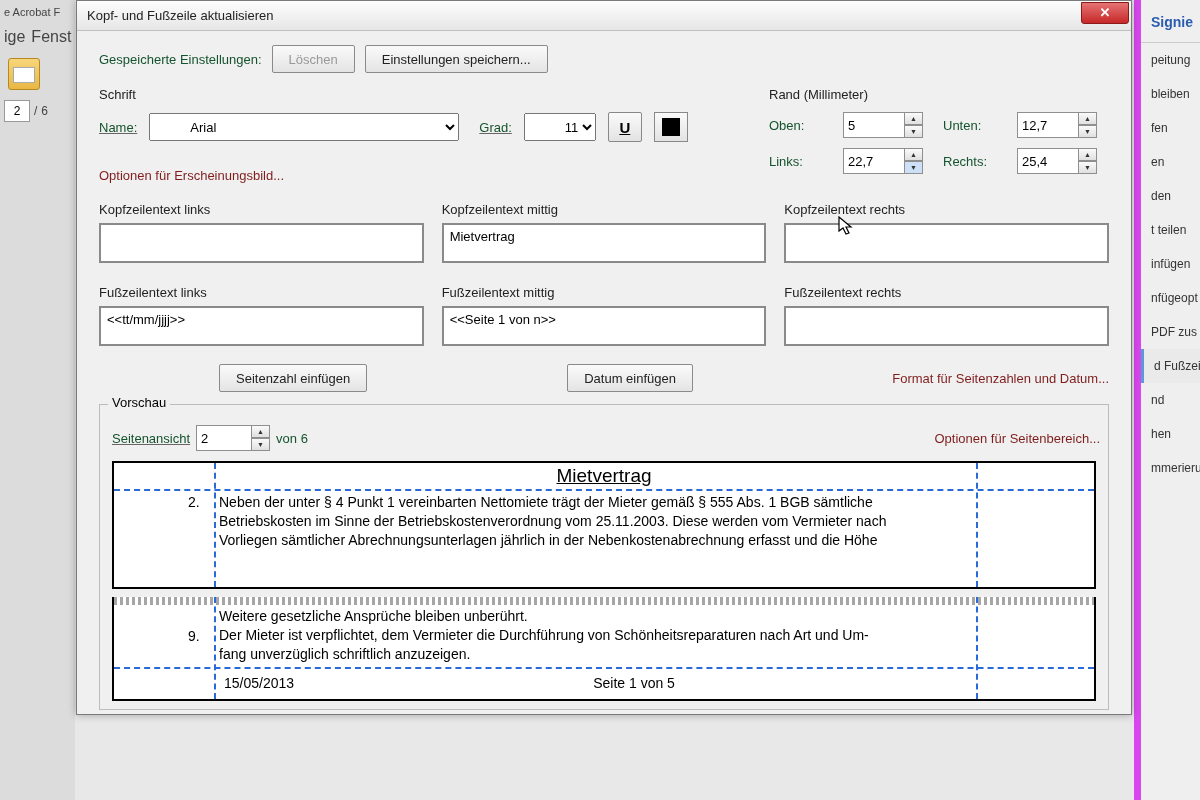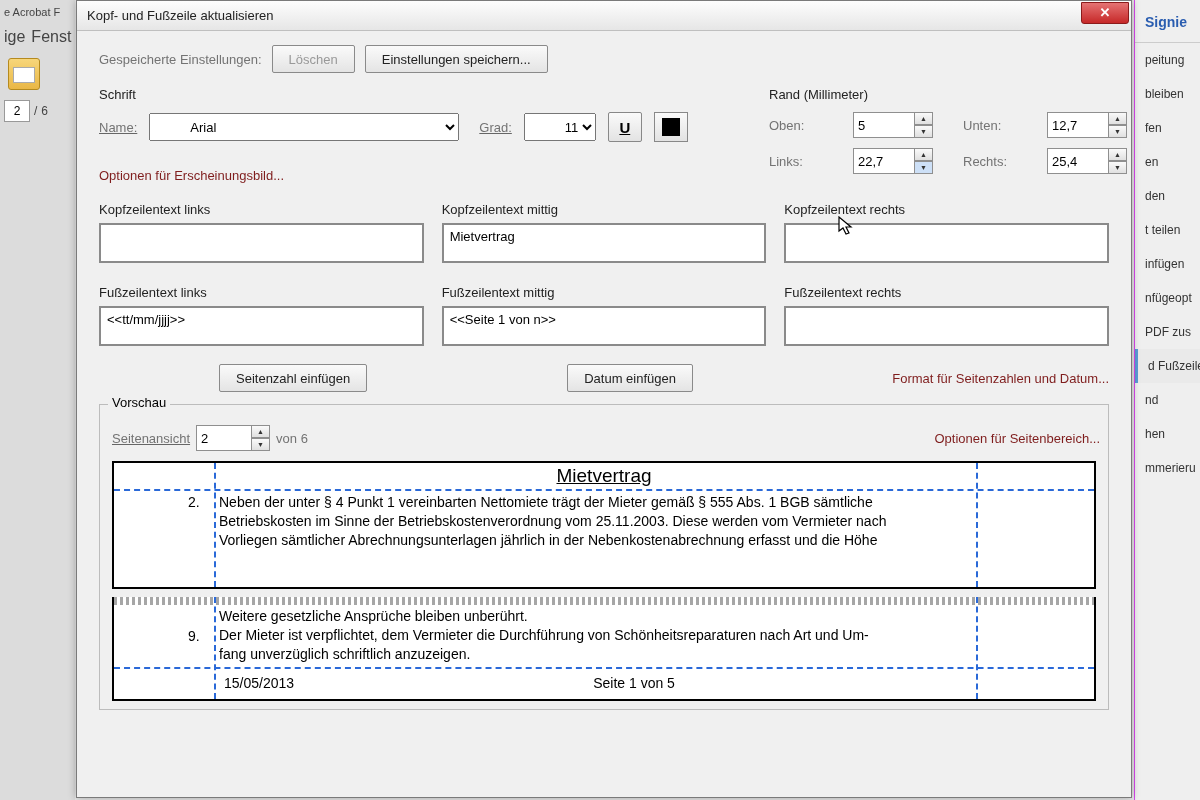--- a/index.html
+++ b/index.html
@@ -9,52 +9,52 @@
 .app-back { position: absolute; left: 0; top: 0; width: 75px; height: 800px; background: #dcdcdc; color:#444;}
 .app-back .title { font-size: 11px; padding: 6px 4px; white-space: nowrap;}
 .app-back .menus { font-size: 16px; padding: 4px; display: flex; gap: 6px;}
 .open-icon { width: 32px; height: 32px; margin: 8px 0 4px 8px; background: linear-gradient(#f7d67a,#e9b746); border:1px solid #b58a1e; border-radius:3px; position:relative;}
 .open-icon::after{content:"";position:absolute;left:4px;top:8px;width:20px;height:14px;background:#fff;border:1px solid #aaa;}
 .page-nav { margin-top: 10px; display:flex; align-items:center; gap:4px; padding-left:4px;}
 .page-nav input{ width:26px; height:22px; border:1px solid #999; text-align:center; font-size:12px;}
 .page-nav span{ font-size:12px;}
 
 
-.right-panel { position:absolute; right:0; top:0; width:66px; height:800px; background:#efefef; border-left:1px solid #d946ef;}
+.right-panel { position:absolute; right:0; top:0; width:66px; height:800px; background:#efefef; border-left:7px solid #d946ef;}
 .right-panel .sig { font-size:14px; color:#2a5db0; padding:14px 6px 12px 10px; font-weight:600; border-bottom:1px solid #ccc;}
 .right-panel .item { font-size:12px; color:#333; padding:10px 4px 10px 10px; white-space:nowrap; overflow:hidden;}
 
 
-.dialog { position:absolute; left:76px; top:0; width:1056px; height:798px; background:#f0f0f0; border:1px solid #7a7a7a; box-shadow: 0 0 8px rgba(0,0,0,0.3);}
+.dialog { position:absolute; left:76px; top:0; width:1056px; height:715px; background:#f0f0f0; border:1px solid #7a7a7a; box-shadow: 0 0 8px rgba(0,0,0,0.3);}
 .titlebar { height:30px; background: linear-gradient(#fdfdfd,#e6e6e6); border-bottom:1px solid #bfbfbf; display:flex; align-items:center; padding:0 0 0 10px;}
 .titlebar .t { font-size:13px; color:#222;}
 .titlebar .close { margin-left:auto; width:48px; height:22px; margin-right:2px; margin-top:-6px; background: linear-gradient(#e57373,#c62828); border:1px solid #8b1a1a; border-radius:0 0 3px 3px; display:flex; align-items:center; justify-content:center; color:#fff; font-weight:bold; font-size:13px;}
 .body { padding: 14px 22px 10px 22px; height: calc(100% - 30px); overflow:hidden;}
 
 .row { display:flex; align-items:center; gap:10px; margin-bottom:14px;}
-.label { font-size:13px; color:#737373;}
+.label { font-size:13px; color:#14532d;}
 .underline { text-decoration: underline; text-decoration-color: #666;}
 
 select.big, .combo { height:28px; border:1px solid #8f8f8f; background:#fff; font-size:13px; padding:0 6px;}
 .combo { width:300px; display:flex; align-items:center; justify-content:space-between;}
 .combo .arrow{font-size:10px;color:#555;}
 
 button.std { height:28px; padding:0 16px; border:1px solid #8a8a8a; background:linear-gradient(#fafafa,#e4e4e4); font-size:13px; color:#222; border-radius:2px;text-align:right;}
 button.std:disabled{color:#999;}
 
 .group-label { font-size:13px; color:#222; margin-bottom:10px;}
 
 .font-row { display:flex; align-items:center; gap:12px;}
 .font-row select{ font-size:13px;padding-left:36px;}
 .name-sel { width:310px; height:28px;}
 .grad-sel { width:72px; height:28px;}
 .sqbtn { width:34px; height:30px; border:1px solid #888; background:linear-gradient(#fafafa,#e3e3e3); display:flex; align-items:center; justify-content:center; font-size:15px; font-weight:bold; border-radius:2px;}
 .color-sw { width:34px; height:30px; border:1px solid #888; background:linear-gradient(#fafafa,#e3e3e3); display:flex; align-items:center; justify-content:center;}
 .color-sw .chip{width:18px;height:18px;background:#000;}
-.margin-grid { display:grid; grid-template-columns: 60px 86px 60px 86px; gap:10px 24px; align-items:center;}
+.margin-grid { display:grid; grid-template-columns: 60px 86px 60px 86px; gap:10px 14px; align-items:center;}
 .spin { display:flex;}
 .spin input{ width:62px; height:26px; border:1px solid #8f8f8f; font-size:13px; padding:0 4px;}
 .spin .btns{ display:flex; flex-direction:column; width:18px;}
 .spin .btns div{ flex:1; border:1px solid #8f8f8f; border-left:none; background:linear-gradient(#fafafa,#e0e0e0); font-size:7px; text-align:center; line-height:11px; color:#333;}
 
 a.link { color:#7f1d1d; font-size:13px; text-decoration:none;}
 
 .three-col { display:grid; grid-template-columns: 1fr 1fr 1fr; gap:18px; margin-top:6px;}
 .field-label { font-size:13px; color:#222; margin-bottom:6px;}
 .txtbox { width:100%; height:40px; border:2px solid #8a8a8a; background:#fff; font-size:13px; padding:4px 6px; resize:none;}

